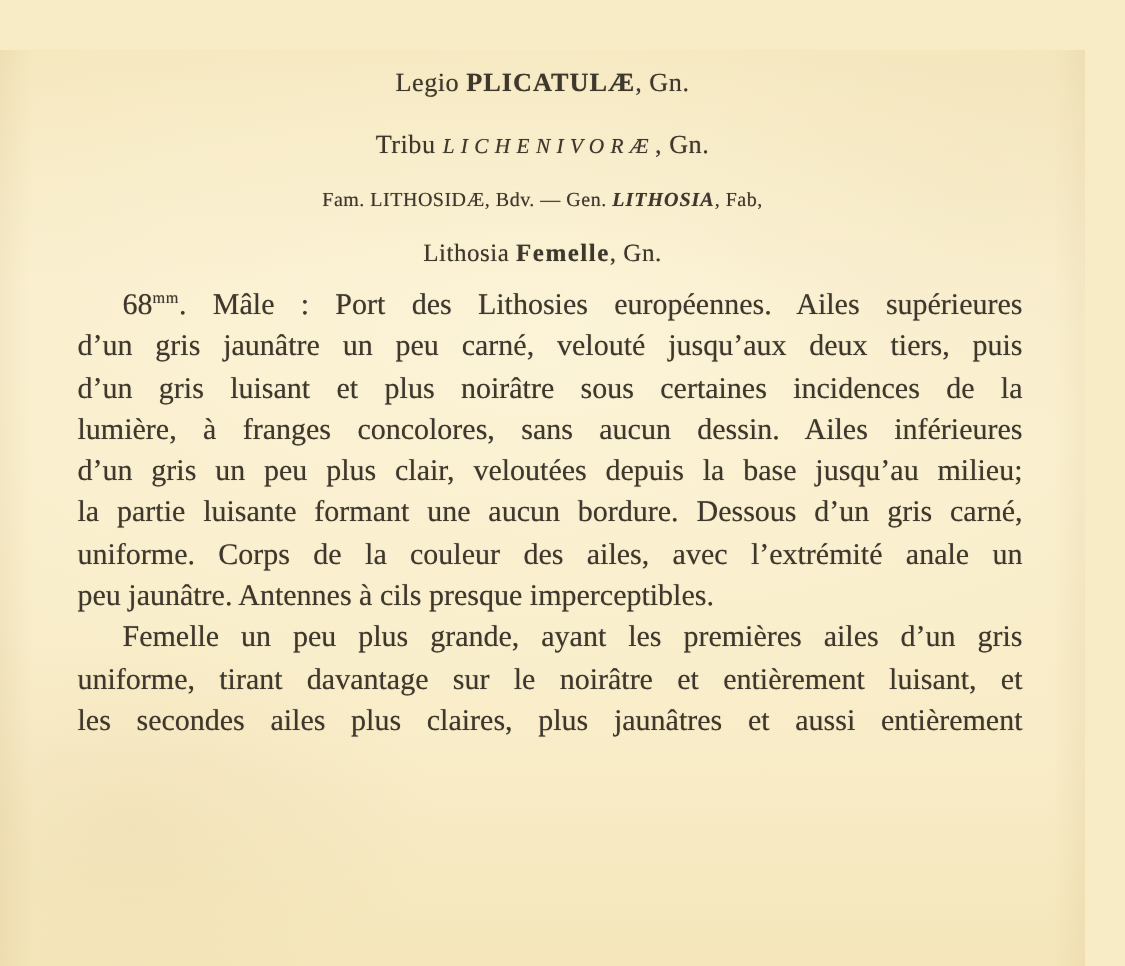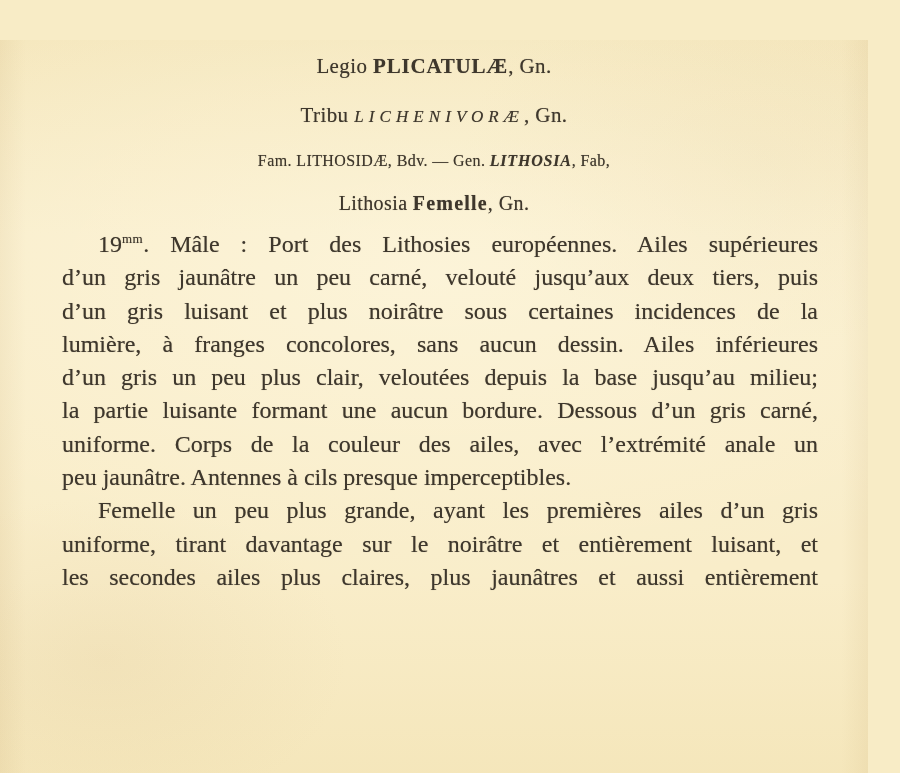--- a/index.html
+++ b/index.html
@@ -73,21 +73,21 @@
     <span>Fam. LITHOSIDÆ, Bdv. — Gen. </span><span class="bi">LITHOSIA</span><span>, Fab,</span>
   </div>
 
   <div class="hdr h-species">
     <span>Lithosia </span><span class="heavy">Femelle</span><span>, Gn.</span>
   </div>
 
   <div class="bodytext">
 
     <div class="paragraph">
-      <div class="line ind"><span>19</span><sup class="unit">mm</sup><span>. Mâle : Port des Lithosies européennes. Ailes supérieures</span></div>
+      <div class="line ind"><span>68</span><sup class="unit">mm</sup><span>. Mâle : Port des Lithosies européennes. Ailes supérieures</span></div>
       <div class="line">d’un gris jaunâtre un peu carné, velouté jusqu’aux deux tiers, puis</div>
       <div class="line">d’un gris luisant et plus noirâtre sous certaines incidences de la</div>
       <div class="line">lumière, à franges concolores, sans aucun dessin. Ailes inférieures</div>
       <div class="line">d’un gris un peu plus clair, veloutées depuis la base jusqu’au milieu;</div>
       <div class="line">la partie luisante formant une aucun bordure. Dessous d’un gris carné,</div>
       <div class="line">uniforme. Corps de la couleur des ailes, avec l’extrémité anale un</div>
       <div class="line last">peu jaunâtre. Antennes à cils presque imperceptibles.</div>
     </div>
 
     <div class="paragraph">

